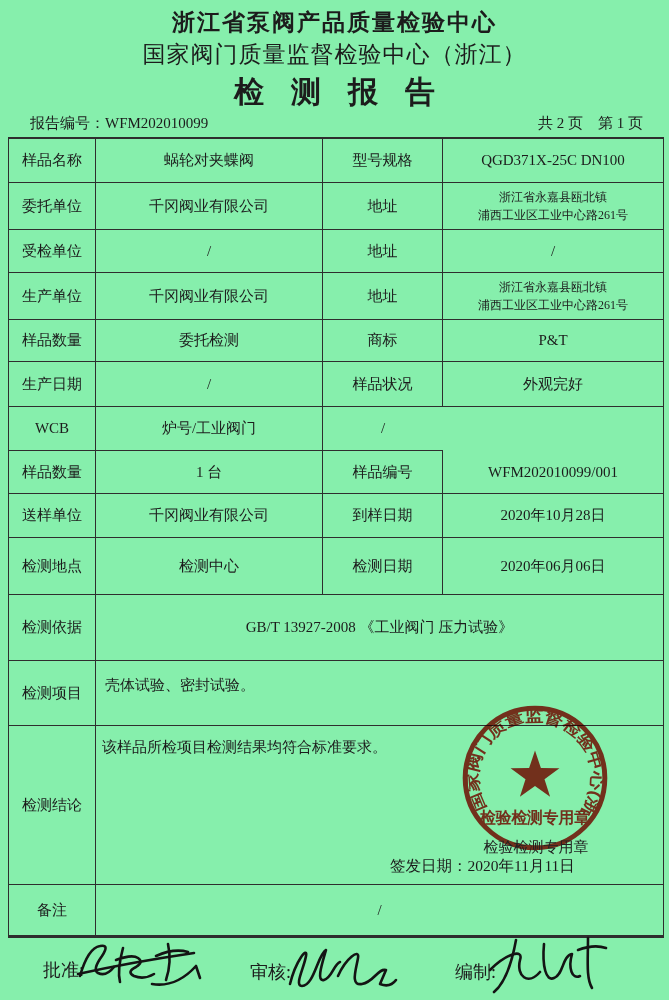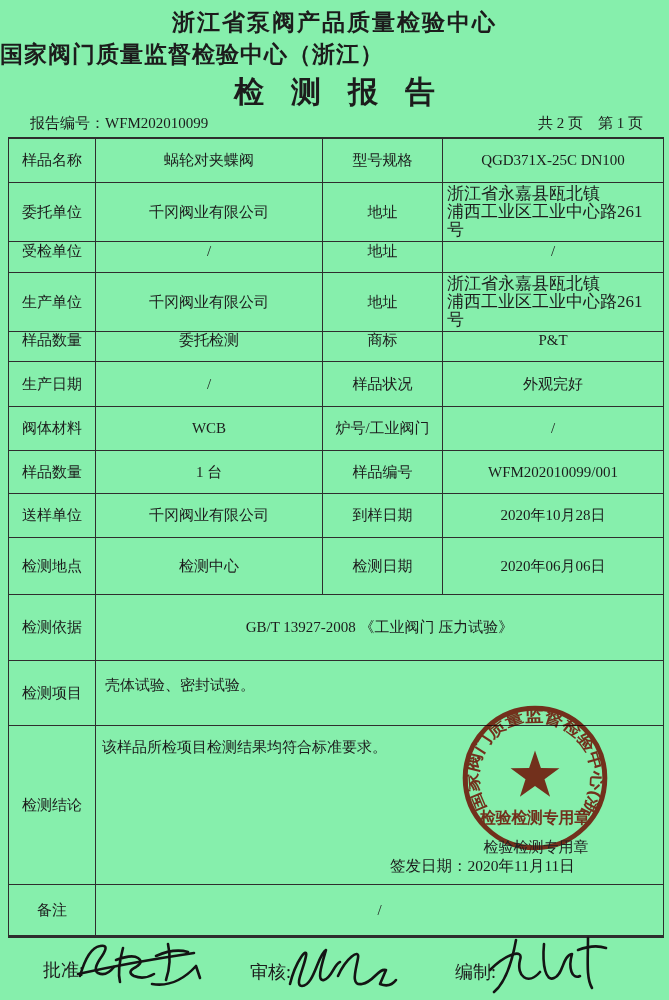--- a/index.html
+++ b/index.html
@@ -1,36 +1,36 @@
 <!DOCTYPE html>
 <html><head>
 <meta charset="utf-8">
 <style>
   html,body{margin:0;padding:0;background:#ffffff;}
   .page{position:relative;width:669px;height:1000px;background:#86efac;overflow:hidden;
         font-family:"Liberation Serif","DejaVu Serif",serif;color:#1c1c1c;}
   .t1{position:absolute;top:7px;left:0;right:0;text-align:center;font-size:23px;font-weight:bold;
       font-family:"Liberation Sans","DejaVu Sans",sans-serif;letter-spacing:2px;}
-  .t2{position:absolute;top:39px;left:0;right:0;text-align:left;font-size:23px;font-weight:bold;
+  .t2{position:absolute;top:39px;left:0;right:0;text-align:center;font-size:23px;font-weight:normal;
       font-family:"Liberation Sans","DejaVu Sans",sans-serif;letter-spacing:1px;}
   .rt{position:absolute;top:72px;left:0;right:0;text-align:center;font-size:30px;font-weight:bold;
       font-family:"Liberation Sans","DejaVu Sans",sans-serif;}
   .rt span{letter-spacing:27px;margin-right:-27px;}
   .meta{position:absolute;top:111px;left:30px;right:26px;display:flex;justify-content:space-between;
         font-size:15px;line-height:24px;}
   .tbl{position:absolute;left:8px;top:137px;width:656px;box-sizing:border-box;
        border:1px solid #2e2e2e;border-top-width:2px;border-bottom-width:3px;}
   .t-row{display:grid;grid-template-columns:87px 227px 120px 220px;}
   .t-row.span2{grid-template-columns:87px 567px;}
   .cell{box-sizing:border-box;border-right:1px solid #2e2e2e;border-bottom:1px solid #2e2e2e;
-        display:flex;align-items:center;justify-content:center;text-align:left;
+        display:flex;align-items:center;justify-content:center;text-align:center;
         font-size:15px;white-space:pre-line;padding:2px 4px;line-height:19px;}
   .cell.last{border-right:none;}
   .t-row.lastrow .cell{border-bottom:none;}
-  .addr{font-size:17px;line-height:18px;}
+  .addr{font-size:12px;line-height:18px;}
   .items-cell{justify-content:flex-start;align-items:flex-start;text-align:right;padding:15px 8px 0 9px;}
   .concl-cell{justify-content:flex-start;align-items:flex-start;text-align:left;
               padding:12px 8px 14px 6px;position:relative;overflow:visible;}
   .stamp{position:absolute;left:363px;top:-24px;width:152px;height:152px;
          mix-blend-mode:multiply;opacity:.95;}
   .stamp-caption{position:absolute;left:355px;top:112px;width:170px;text-align:center;
                  font-size:15px;line-height:18px;color:#222;}
   .issue-date{position:absolute;left:294px;top:130px;font-size:15.5px;line-height:19px;color:#1c1c1c;}
   .footer-label{position:absolute;font-size:18px;color:#1c1c1c;}
   .sig{position:absolute;}
@@ -90,21 +90,20 @@
     </div>
 
     <div class="t-row" style="height:45px">
       <div class="cell">生产日期</div>
       <div class="cell">/</div>
       <div class="cell">样品状况</div>
       <div class="cell last">外观完好</div>
     </div>
 
     <div class="t-row" style="height:44px">
-      <div class="cell">阀体材料</div>
       <div class="cell">WCB</div>
       <div class="cell">炉号/工业阀门</div>
       <div class="cell last">/</div>
     </div>
 
     <div class="t-row" style="height:43px">
       <div class="cell">样品数量</div>
       <div class="cell">1 台</div>
       <div class="cell">样品编号</div>
       <div class="cell last">WFM202010099/001</div>

